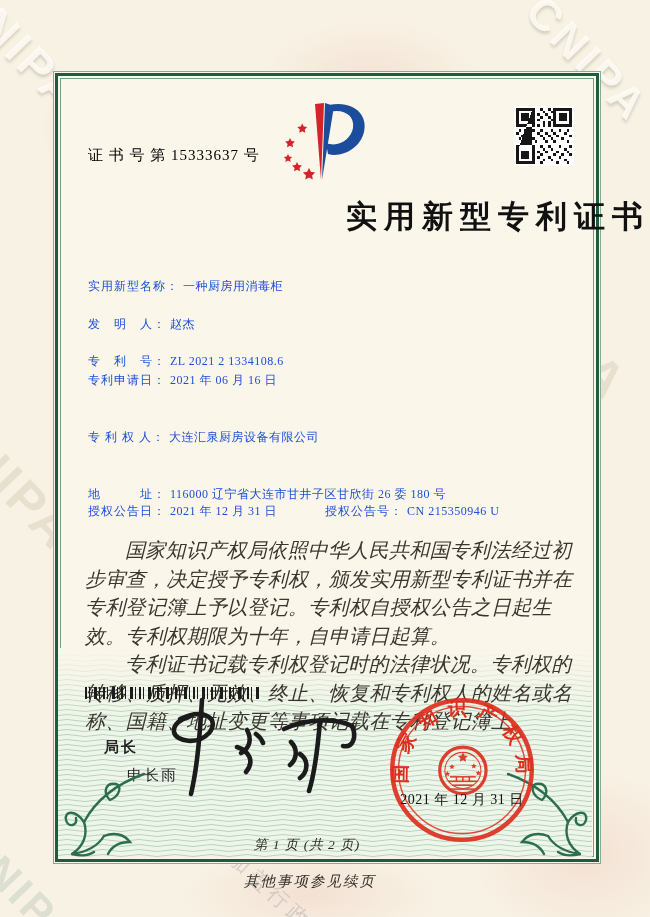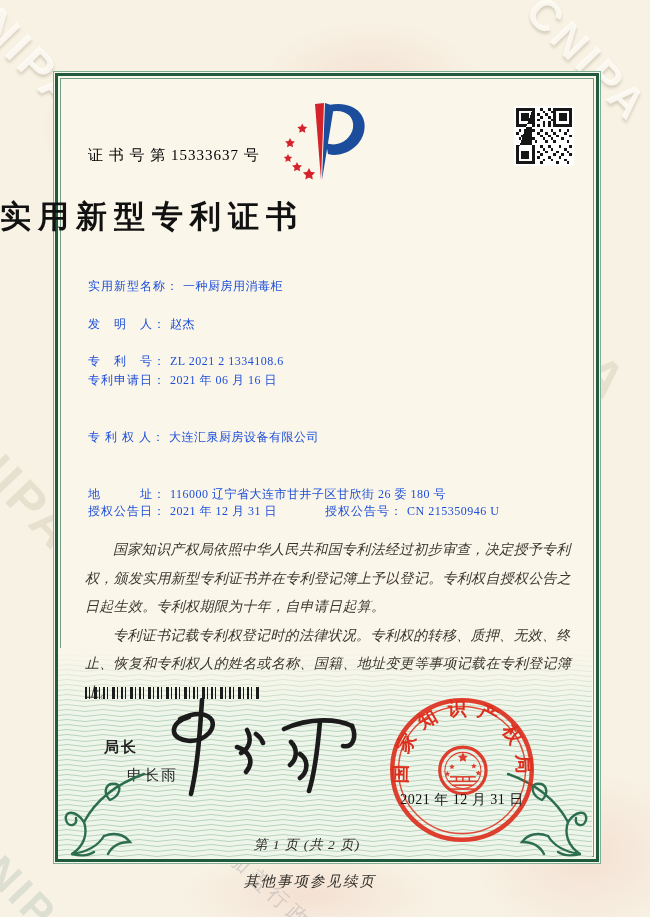--- a/index.html
+++ b/index.html
@@ -30,28 +30,28 @@
     text-shadow:2px 2px 3px rgba(176,165,142,.45);
   }
   
   .frame{left:53px;top:71px;width:546px;height:791px;border:1px solid #7fae92;background:#fbf6ea;}
   .frame-b1{position:absolute;inset:1px;border:3px solid #1e5b3f;}
   .frame-b2{position:absolute;inset:2px;border:1px solid #6fa085;}
   
   .cert-no{left:88px;top:104px;font-size:15px;letter-spacing:1px;color:#000000;margin-top:42px;}
   .qr-box{left:514px;top:106px;width:60px;height:60px;background:#fff;padding:2px;box-sizing:border-box;}
   .logo{left:281px;top:98px;width:88px;height:98px;}
-  .title{left:0;top:196px;width:650px;text-align:left;font-size:31px;font-weight:bold;
+  .title{left:0;top:196px;width:650px;text-align:right;font-size:31px;font-weight:bold;
     letter-spacing:7px;color:#111;}
   
   .field{left:88px;font-size:12px;line-height:20px;color:#1d4ed8;white-space:nowrap;}
   .field .lab{letter-spacing:1px;}
   .field .val{margin-left:4px;letter-spacing:.5px;}
   
-  .paras{left:85px;top:536px;width:494px;font-size:14px;line-height:28.5px;
+  .paras{left:85px;top:536px;width:494px;font-size:20px;line-height:28.5px;
     font-style:italic;color:#3a362f;letter-spacing:.3px;}
   .paras p{margin:0;text-indent:2em;}
   
   .band{left:58px;top:648px;width:534px;height:210px;overflow:hidden;}
   .band .fade{position:absolute;left:0;top:0;width:100%;height:70px;
     background:linear-gradient(#fbf6ea 0%,rgba(251,246,234,0) 100%);}
   
   .barcode{left:85px;top:687px;width:176px;height:12px;
     background:repeating-linear-gradient(90deg,
       #1c1c1c 0 2px,transparent 2px 4px,#1c1c1c 4px 5px,transparent 5px 9px,

